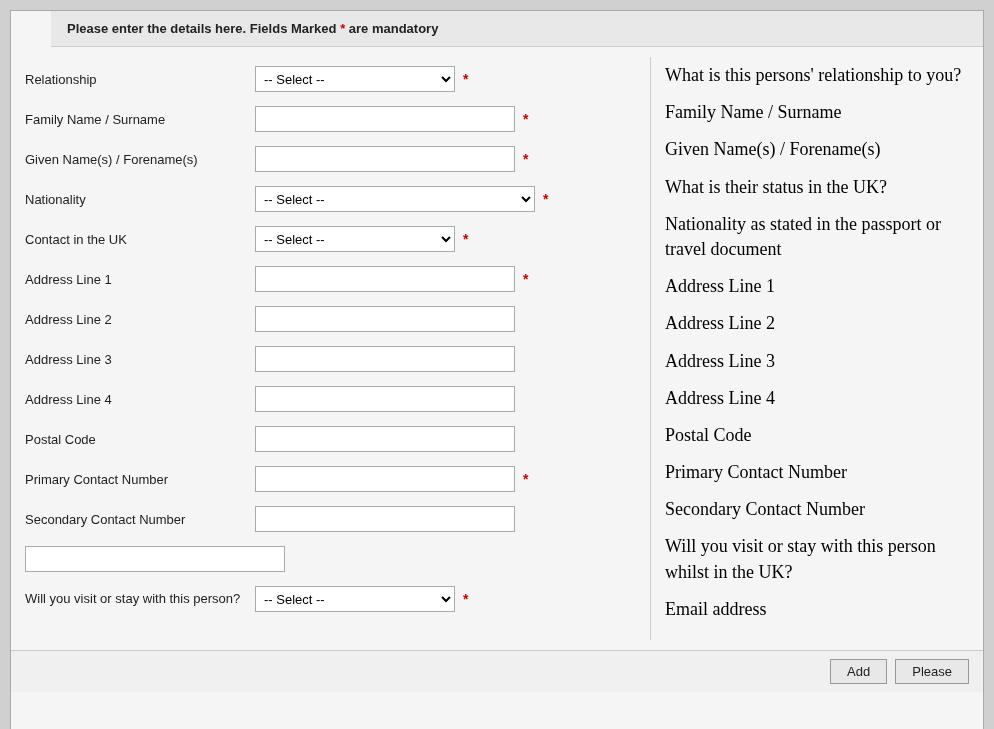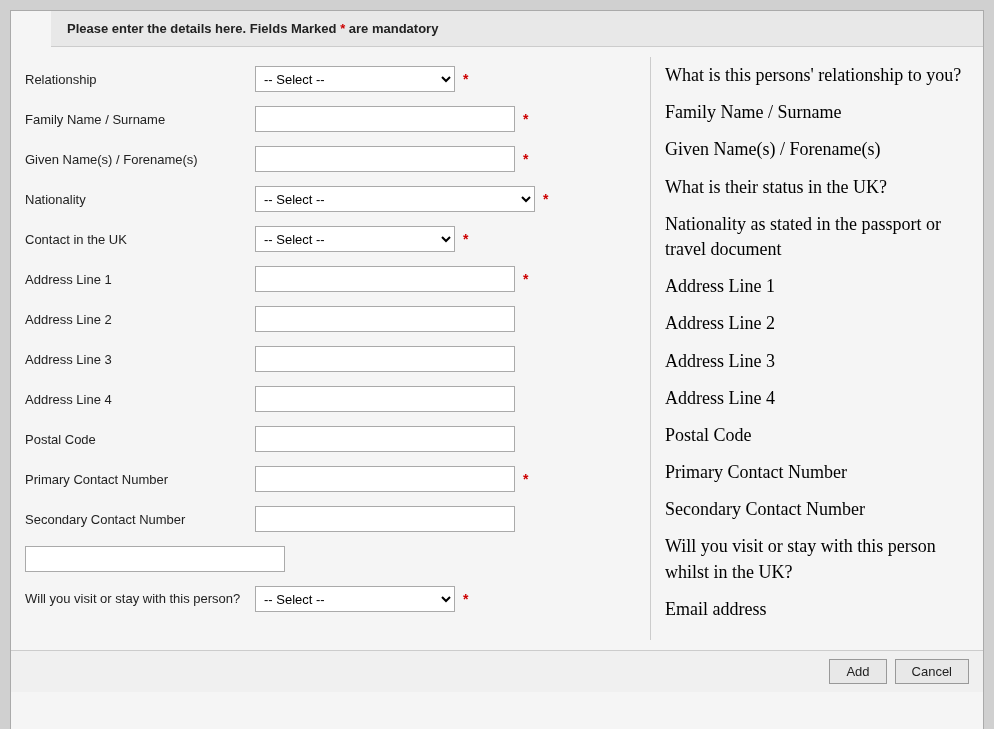--- a/index.html
+++ b/index.html
@@ -253,15 +253,15 @@
       <div class="help-item">Postal Code</div>
       <div class="help-item">Primary Contact Number</div>
       <div class="help-item">Secondary Contact Number</div>
       <div class="help-item">Will you visit or stay with this person whilst in the UK?</div>
       <div class="help-item">Email address</div>
     </div>
   </div>
 
   <div class="dialog-footer">
     <button class="btn">Add</button>
-    <button class="btn">Cancel</button>
+    <button class="btn">Please</button>
   </div>
 </div>
 
 </body></html>

